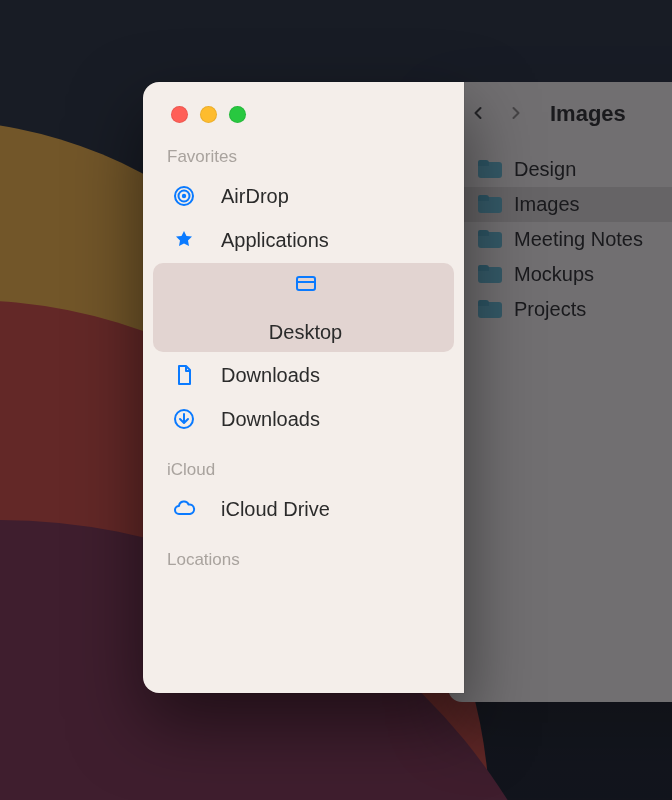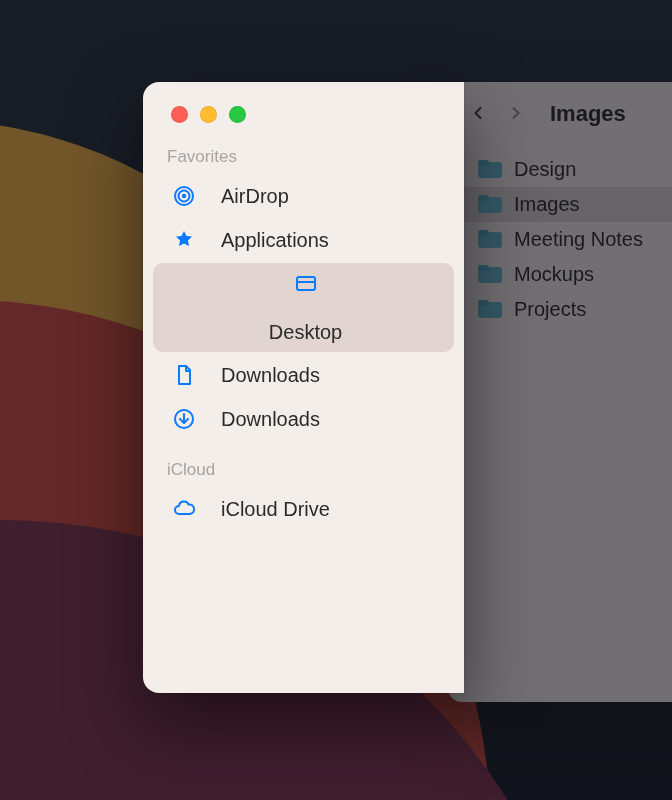--- a/index.html
+++ b/index.html
@@ -278,14 +278,15 @@
 
   <div class="fav-item">
     <span class="fav-icon">
       <svg viewBox="0 0 24 24" fill="none" stroke="currentColor" stroke-width="2" stroke-linejoin="round">
           <path d="M7 17a4 4 0 0 1 0-8 5 5 0 0 1 9.6-1.5A4.5 4.5 0 0 1 18 17H7z"></path>
         </svg>
     </span>
     <span>iCloud Drive</span>
   </div>
 
+  <div class="section-header">Locations</div>
 
 </div>
 
 </body></html>

